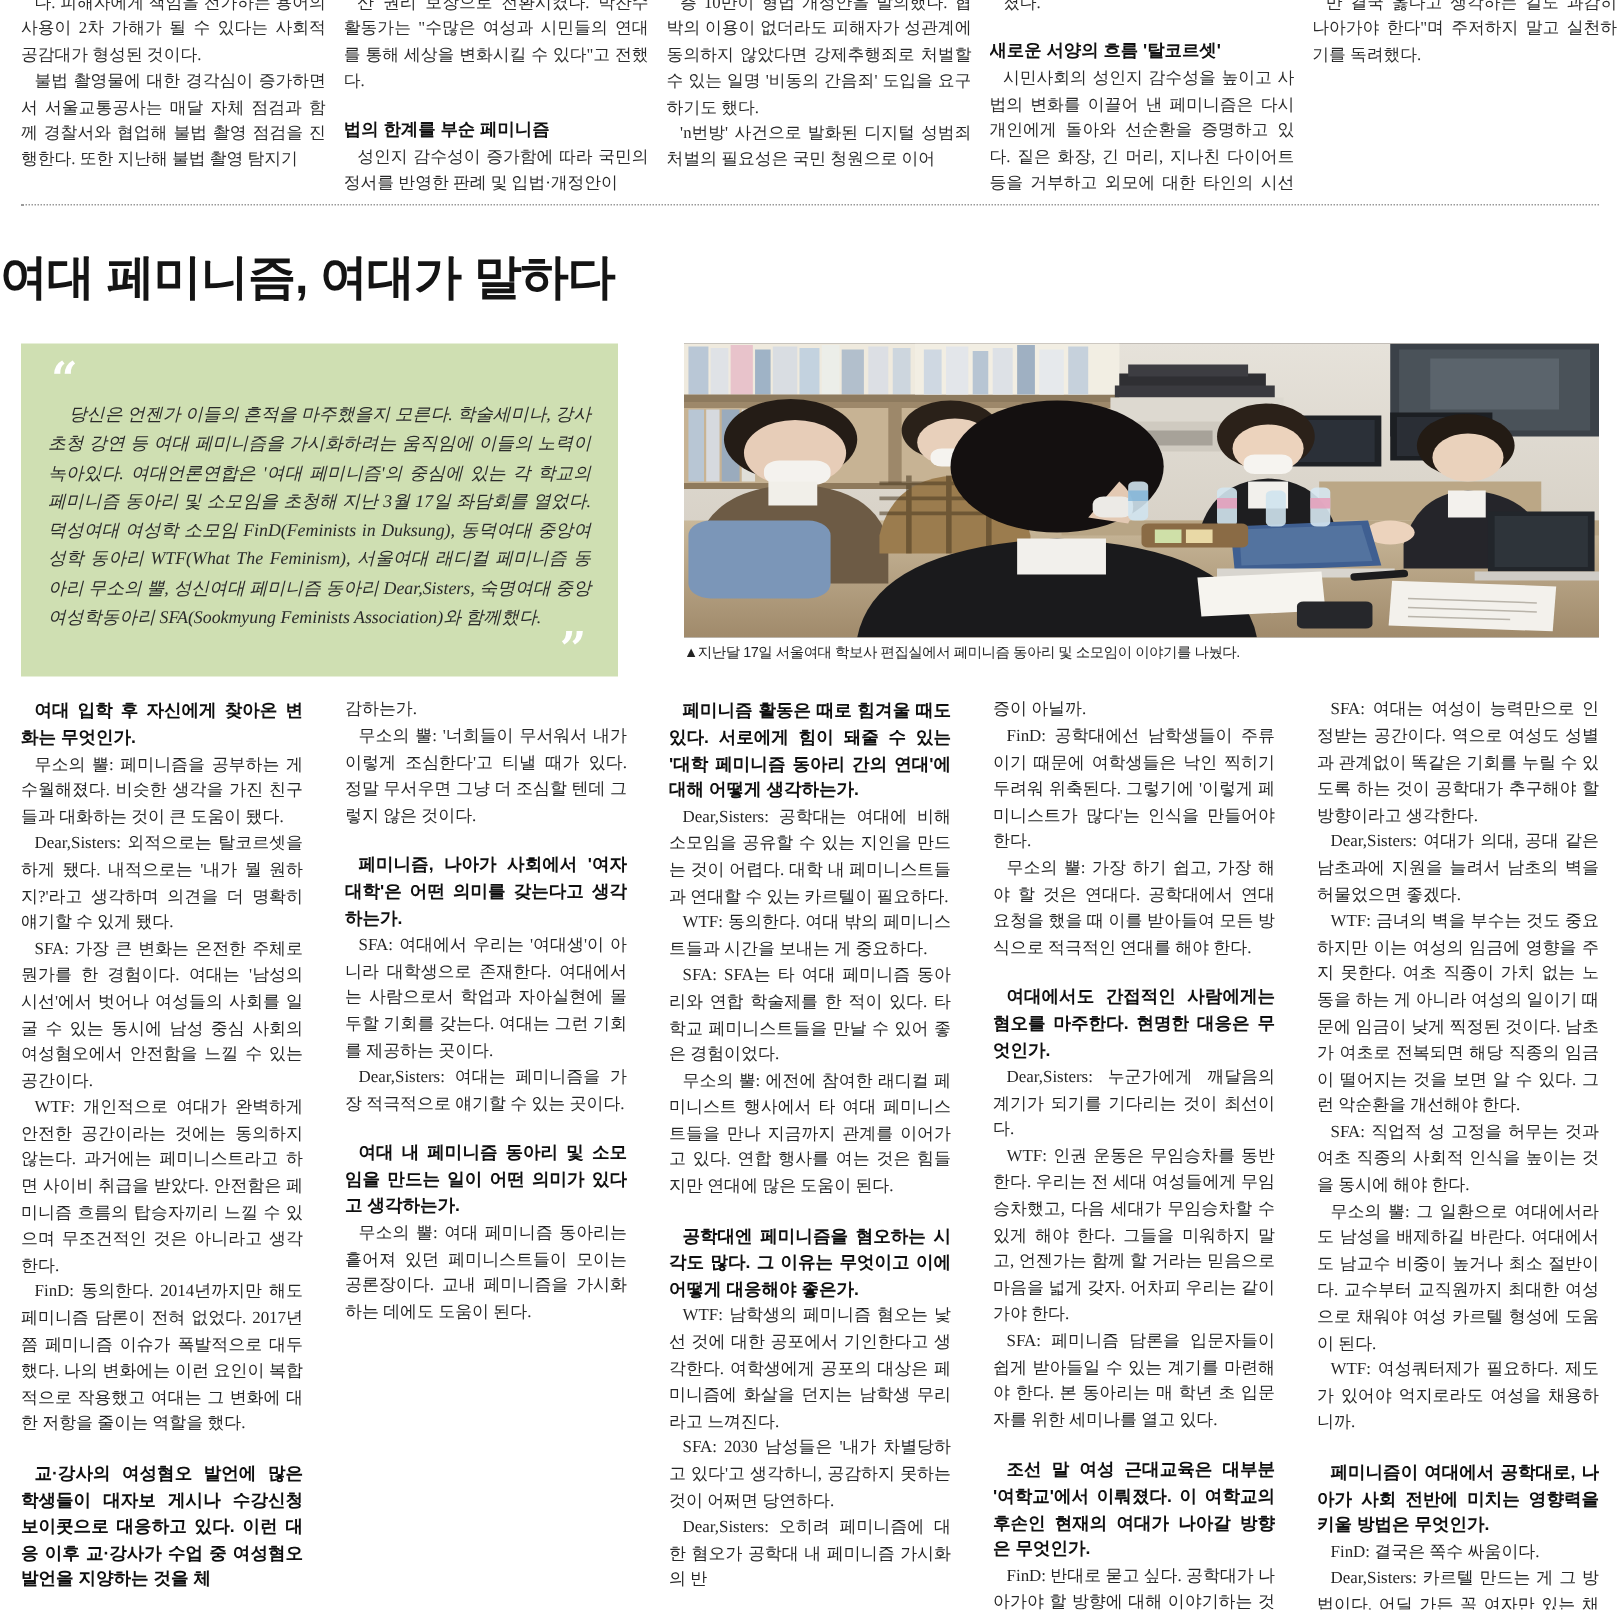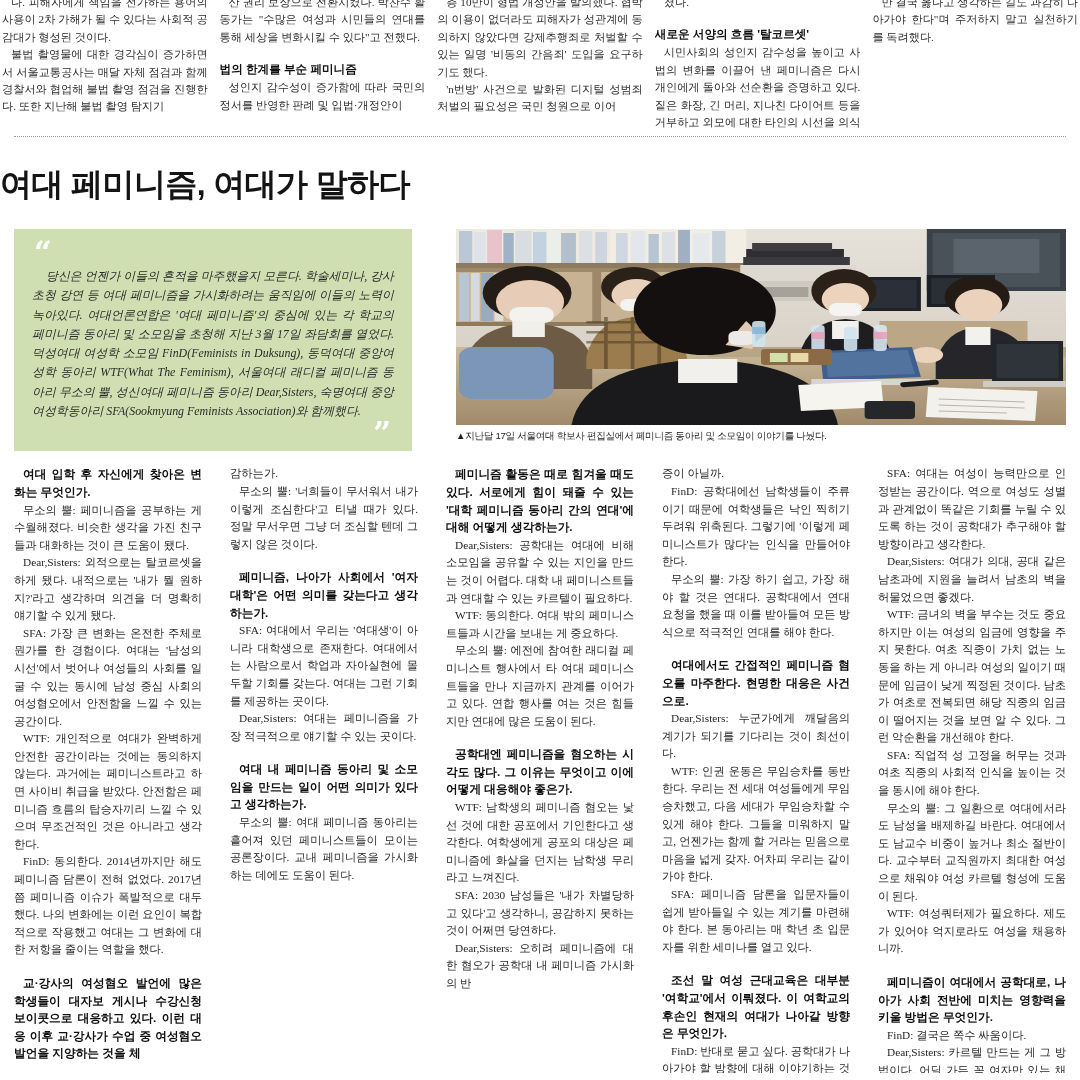--- a/index.html
+++ b/index.html
@@ -14,20 +14,21 @@
   .page{width:1080px;height:1080px;position:relative;box-sizing:border-box;}
 
   
   .top-cols{
     display:flex;
     gap:12px;
     padding:0 2px;
     height:128px;
     overflow:hidden;
     box-sizing:border-box;
+    margin-left:12px;
   }
   .top-col{
     flex:1 1 0;
     min-width:0;
     overflow:hidden;
     position:relative;
   }
   .top-col p{
     margin:0 0 0 0;
     font-size:11.2px;
@@ -402,32 +403,33 @@
       <p>SFA: 여대에서 우리는 '여대생'이 아니라 대학생으로 존재한다. 여대에서는 사람으로서 학업과 자아실현에 몰두할 기회를 갖는다. 여대는 그런 기회를 제공하는 곳이다.</p>
       <p>Dear,Sisters: 여대는 페미니즘을 가장 적극적으로 얘기할 수 있는 곳이다.</p>
       <h3>여대 내 페미니즘 동아리 및 소모임을 만드는 일이 어떤 의미가 있다고 생각하는가.</h3>
       <p>무소의 뿔: 여대 페미니즘 동아리는 흩어져 있던 페미니스트들이 모이는 공론장이다. 교내 페미니즘을 가시화하는 데에도 도움이 된다.</p>
     </div>
 
     <div class="bcol">
       <h3 class="first">페미니즘 활동은 때로 힘겨울 때도 있다. 서로에게 힘이 돼줄 수 있는 '대학 페미니즘 동아리 간의 연대'에 대해 어떻게 생각하는가.</h3>
       <p>Dear,Sisters: 공학대는 여대에 비해 소모임을 공유할 수 있는 지인을 만드는 것이 어렵다. 대학 내 페미니스트들과 연대할 수 있는 카르텔이 필요하다.</p>
       <p>WTF: 동의한다. 여대 밖의 페미니스트들과 시간을 보내는 게 중요하다.</p>
+      <p>SFA: SFA는 타 여대 페미니즘 동아리와 연합 학술제를 한 적이 있다. 타 학교 페미니스트들을 만날 수 있어 좋은 경험이었다.</p>
       <p>무소의 뿔: 에전에 참여한 래디컬 페미니스트 행사에서 타 여대 페미니스트들을 만나 지금까지 관계를 이어가고 있다. 연합 행사를 여는 것은 힘들지만 연대에 많은 도움이 된다.</p>
       <h3>공학대엔 페미니즘을 혐오하는 시각도 많다. 그 이유는 무엇이고 이에 어떻게 대응해야 좋은가.</h3>
       <p>WTF: 남학생의 페미니즘 혐오는 낯선 것에 대한 공포에서 기인한다고 생각한다. 여학생에게 공포의 대상은 페미니즘에 화살을 던지는 남학생 무리라고 느껴진다.</p>
       <p>SFA: 2030 남성들은 '내가 차별당하고 있다'고 생각하니, 공감하지 못하는 것이 어쩌면 당연하다.</p>
       <p>Dear,Sisters: 오히려 페미니즘에 대한 혐오가 공학대 내 페미니즘 가시화의 반</p>
     </div>
 
     <div class="bcol">
       <p class="noind">증이 아닐까.</p>
       <p>FinD: 공학대에선 남학생들이 주류이기 때문에 여학생들은 낙인 찍히기 두려워 위축된다. 그렇기에 '이렇게 페미니스트가 많다'는 인식을 만들어야 한다.</p>
       <p>무소의 뿔: 가장 하기 쉽고, 가장 해야 할 것은 연대다. 공학대에서 연대 요청을 했을 때 이를 받아들여 모든 방식으로 적극적인 연대를 해야 한다.</p>
-      <h3>여대에서도 간접적인 페미니즘 혐오를 마주한다. 현명한 대응은 사건으로.</h3>
+      <h3>여대에서도 간접적인 사람에게는 혐오를 마주한다. 현명한 대응은 무엇인가.</h3>
       <p>Dear,Sisters: 누군가에게 깨달음의 계기가 되기를 기다리는 것이 최선이다.</p>
       <p>WTF: 인권 운동은 무임승차를 동반한다. 우리는 전 세대 여성들에게 무임승차했고, 다음 세대가 무임승차할 수 있게 해야 한다. 그들을 미워하지 말고, 언젠가는 함께 할 거라는 믿음으로 마음을 넓게 갖자. 어차피 우리는 같이 가야 한다.</p>
       <p>SFA: 페미니즘 담론을 입문자들이 쉽게 받아들일 수 있는 계기를 마련해야 한다. 본 동아리는 매 학년 초 입문자를 위한 세미나를 열고 있다.</p>
       <h3>조선 말 여성 근대교육은 대부분 '여학교'에서 이뤄졌다. 이 여학교의 후손인 현재의 여대가 나아갈 방향은 무엇인가.</h3>
       <p>FinD: 반대로 묻고 싶다. 공학대가 나아가야 할 방향에 대해 이야기하는 것이 답을 찾기에 더 수월할 것 같다.</p>
     </div>
 
     <div class="bcol">
       <p>SFA: 여대는 여성이 능력만으로 인정받는 공간이다. 역으로 여성도 성별과 관계없이 똑같은 기회를 누릴 수 있도록 하는 것이 공학대가 추구해야 할 방향이라고 생각한다.</p>
       <p>Dear,Sisters: 여대가 의대, 공대 같은 남초과에 지원을 늘려서 남초의 벽을 허물었으면 좋겠다.</p>

